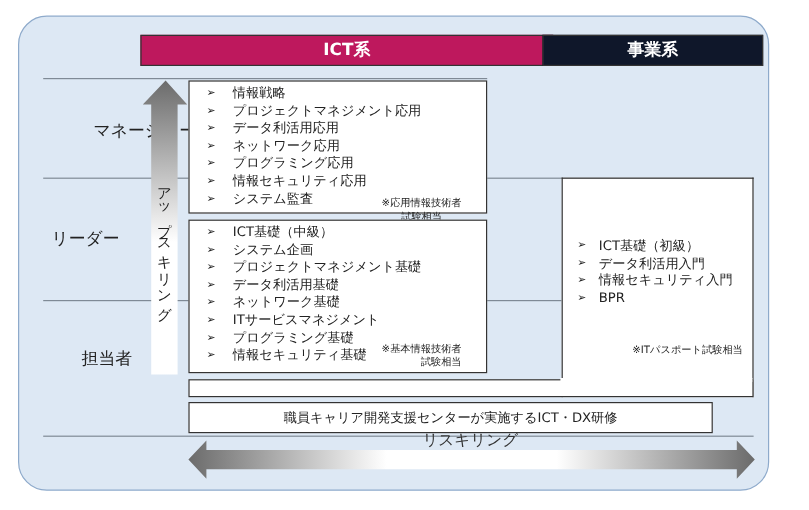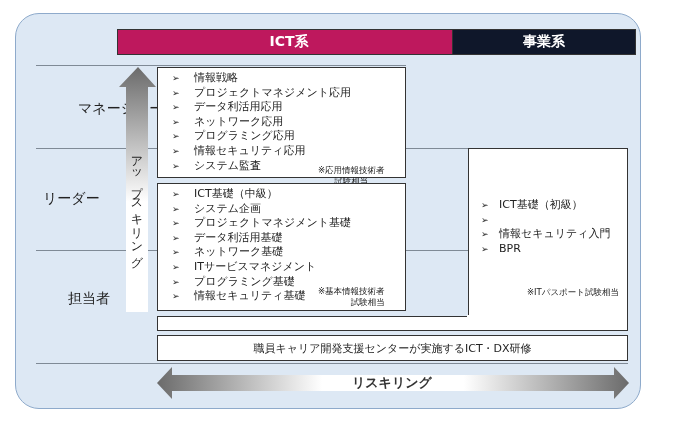--- a/index.html
+++ b/index.html
@@ -136,43 +136,44 @@
 </div>
 
 <div class="abs box" style="left:468px; top:148px; width:160px; height:183px; border-bottom:none;">
   <ul class="items" style="position:absolute; left:12px; top:49px;">
     <li>
         <span class="bul" style="width:18px;">➢</span>
         <span>ICT基礎（初級）</span>
       </li>
     <li>
         <span class="bul" style="width:18px;">➢</span>
+        <span>データ利活用入門</span>
       </li>
     <li>
         <span class="bul" style="width:18px;">➢</span>
         <span>情報セキュリティ入門</span>
       </li>
     <li>
         <span class="bul" style="width:18px;">➢</span>
         <span>BPR</span>
       </li>
   </ul>
   <div class="abs note" style="right:8px; top:126px;">※ITパスポート試験相当</div>
 </div>
 <div class="abs box" style="left:157px; top:316px; width:471px; height:15px; border-top:1.3px solid #333;"></div>
 <div class="abs" style="left:467px; top:315px; width:160px; height:3px; background:#fff;"></div>
 
-<div class="abs train" style="left:157px; top:335px; width:471px; height:26px;">
+<div class="abs train" style="left:157px; top:335px; width:437px; height:26px;">
   <span>職員キャリア開発支援センターが実施するICT・DX研修</span>
 </div>
 
 <svg class="abs" style="left:155px; top:365px;" width="476" height="36">
   <defs>
     <linearGradient id="lrg" x1="0" y1="0" x2="1" y2="0">
       <stop offset="0" stop-color="#6b6b6b"></stop>
       <stop offset="0.35" stop-color="#ffffff"></stop>
       <stop offset="0.65" stop-color="#ffffff"></stop>
       <stop offset="1" stop-color="#6b6b6b"></stop>
     </linearGradient>
   </defs>
   <polygon points="2,18 17,2 17,10 459,10 459,2 474,18 459,34 459,26 17,26 17,34" fill="url(#lrg)"></polygon>
 </svg>
-<div class="abs reskill-label" style="left:352px; top:374px;font-weight:bold;">リスキリング</div>
+<div class="abs reskill-label" style="left:352px; top:358px;">リスキリング</div>
 
 </body></html>

